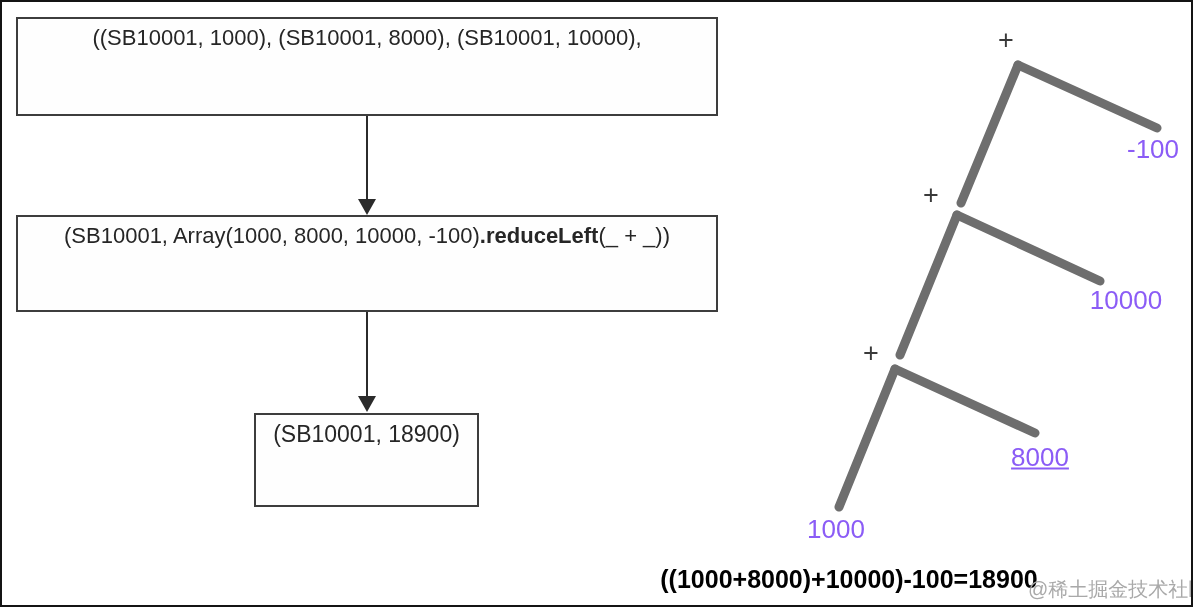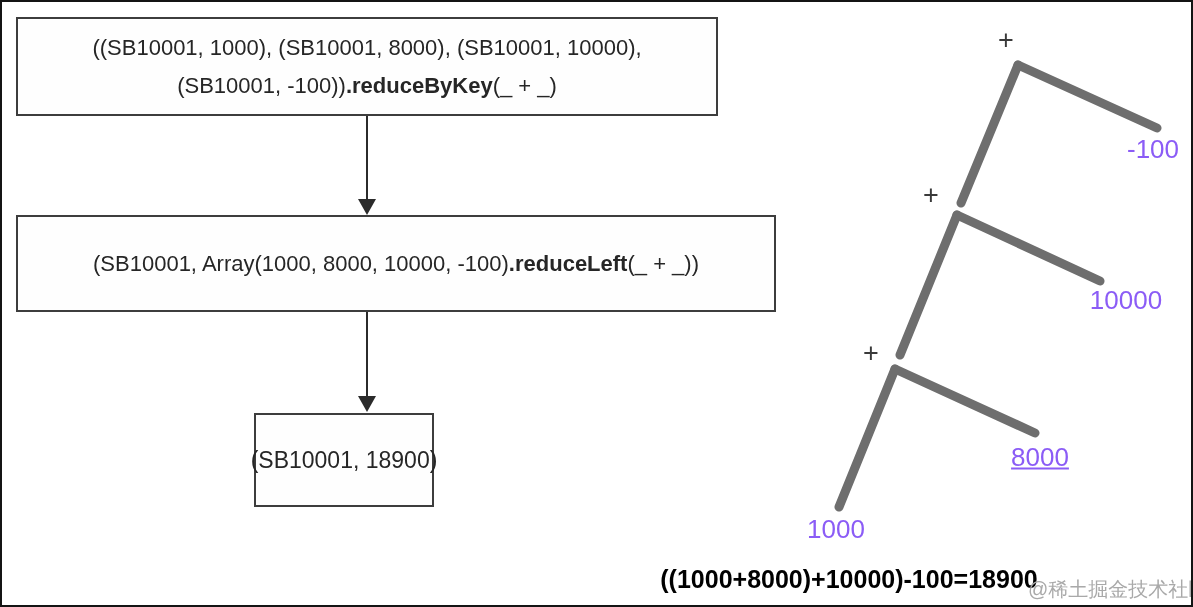--- a/index.html
+++ b/index.html
@@ -14,29 +14,28 @@
     font-family: "Liberation Sans", sans-serif;
     color: var(--text, #262626);
   }
   .box {
     position: absolute;
     border: 2px solid var(--box-border, #3d3d3d);
     background: #fefefe;
     display: flex;
     flex-direction: column;
     align-items: center;
-    justify-content: center;
     font-size: 22px;
     color: var(--text, #262626);
   }
   .box .line { white-space: nowrap; line-height: 38px; }
   .bold { font-weight: bold; }
   .box1 { left: 14px;  top: 15px;  width: 702px; height: 99px; }
-  .box2 { left: 14px;  top: 213px; width: 760px; height: 97px; }
-  .box3 { left: 252px; top: 411px; width: 180px; height: 94px; font-size: 23px; }
+  .box2 { left: 14px;  top: 213px; width: 702px; height: 97px; }
+  .box3 { left: 252px; top: 411px; width: 225px; height: 94px; font-size: 23px; }
 
   .layer { position: absolute; left: 0; top: 0; width: 1193px; height: 607px; pointer-events: none; }
   .arrow-line { stroke: var(--arrow, #2b2b2b); stroke-width: 2; }
   .arrow-head { fill: var(--arrow, #2b2b2b); }
   .tree-edge {
     stroke: var(--tree-line, #6e6e6e);
     stroke-width: 9;
     stroke-linecap: round;
     fill: none;
   }
@@ -76,23 +75,20 @@
 </style>
 </head>
 <body>
 
 <div class="canvas">
 
   <div class="box box1">
     <div class="line">
       <span>((SB10001, 1000), (SB10001, 8000), (SB10001, 10000),</span>
     </div>
-    <div class="line">
-      <span>(SB10001, -100))</span><span class="bold">.reduceByKey</span><span>(_ + _)</span>
-    </div>
   </div>
 
   <div class="box box2">
     <div class="line">
       <span>(SB10001, Array(1000, 8000, 10000, -100)</span><span class="bold">.reduceLeft</span><span>(_ + _))</span>
     </div>
   </div>
 
   <div class="box box3">
     <div class="line">(SB10001, 18900)</div>

